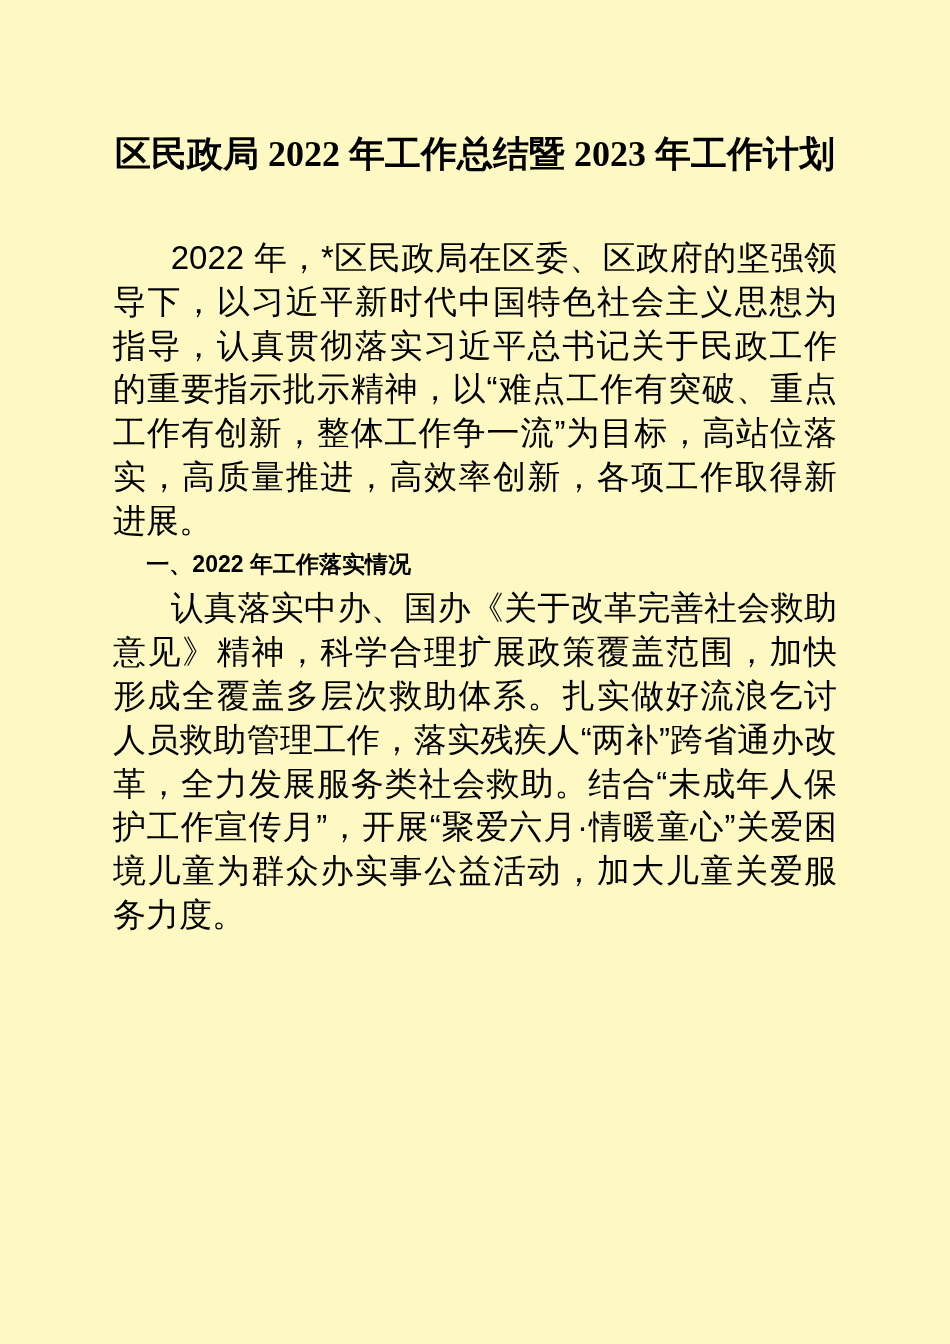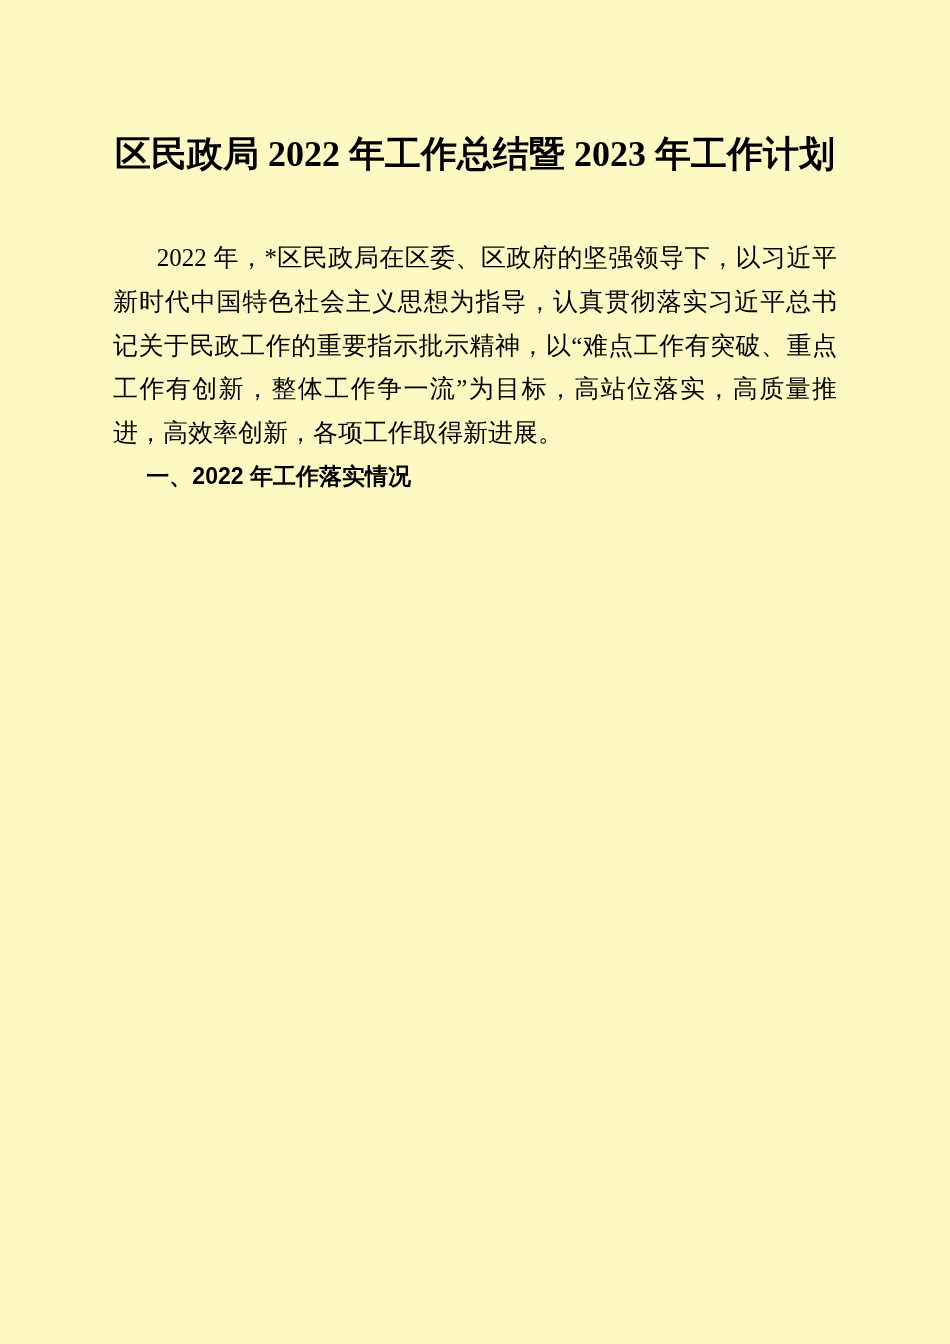--- a/index.html
+++ b/index.html
@@ -20,22 +20,22 @@
   }
   .doc-title {
     font-family: "Liberation Serif", "DejaVu Serif", serif;
     font-size: 36px;
     font-weight: 700;
     line-height: 52px;
     text-align: center;
     margin: 0 0 56px 0;
   }
   .body-para {
-    font-family: Liberation Serif, serif;
-    font-size: 25px;
+    font-family: Liberation Sans, sans-serif;
+    font-size: 33px;
     font-weight: 400;
     line-height: 43.8px;
     text-align: justify;
     text-indent: 1.75em;
     margin: 0;
   }
   .section-heading {
     font-family: "Liberation Sans", "DejaVu Sans", sans-serif;
     font-size: 23px;
     font-weight: 700;
@@ -57,16 +57,17 @@
 
 <div class="page">
 
   <h1 class="doc-title">区民政局 2022 年工作总结暨 2023 年工作计划</h1>
 
   <p class="body-para">2022 年，*区民政局在区委、区政府的坚强领导下，以习近平新时代中国特色社会主义思想为指导，认真贯彻落实习近平总书记关于民政工作的重要指示批示精神，以“难点工作有突破、重点工作有创新，整体工作争一流”为目标，高站位落实，高质量推进，高效率创新，各项工作取得新进展。</p>
 
   <h2 class="section-heading">一、2022 年工作落实情况</h2>
 
 
+  <p class="body-para">认真落实中办、国办《关于改革完善社会救助意见》精神，科学合理扩展政策覆盖范围，加快形成全覆盖多层次救助体系。扎实做好流浪乞讨人员救助管理工作，落实残疾人“两补”跨省通办改革，全力发展服务类社会救助。结合“未成年人保护工作宣传月”，开展“聚爱六月·情暖童心”关爱困境儿童为群众办实事公益活动，加大儿童关爱服务力度。</p>
 
 
 
 </div>
 
 </body></html>

